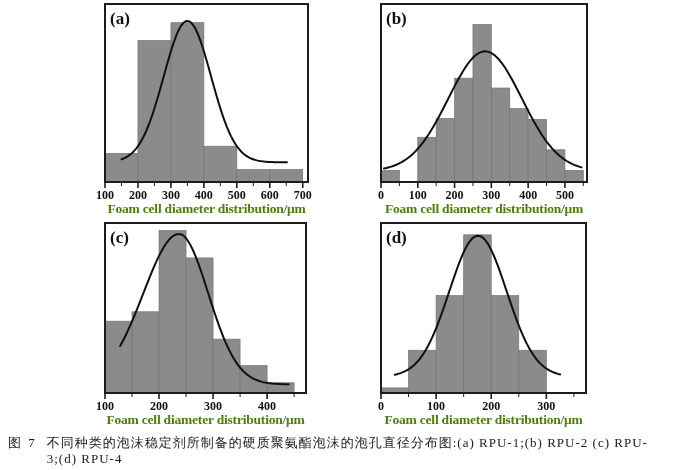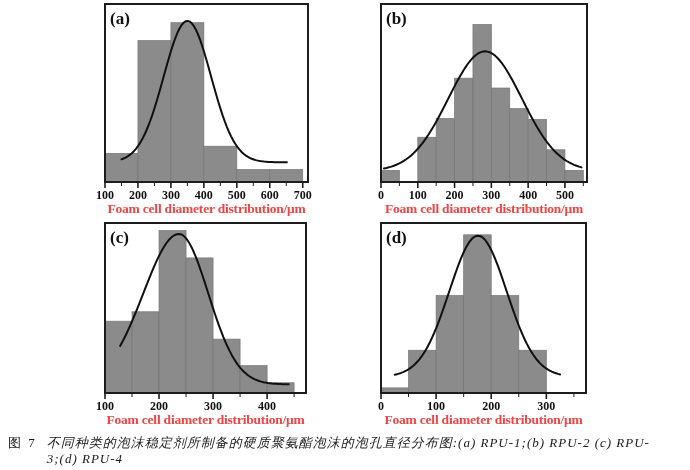--- a/index.html
+++ b/index.html
@@ -7,29 +7,29 @@
     position:relative;width:690px;height:470px;background:#ffffff;overflow:hidden;
     font-family:"Liberation Serif","DejaVu Serif",serif;color:#111;
   }
   .panel{position:absolute;display:flex;flex-direction:column;align-items:center;}
   .panel-a{left:89px;top:3px;}
   .panel-b{left:365px;top:3px;}
   .panel-c{left:89px;top:222px;}
   .panel-d{left:365px;top:222px;}
   .xlabel{
     font-weight:bold;font-size:13.5px;letter-spacing:-0.2px;white-space:nowrap;
-    margin-top:-1px;text-align:center;color:#ef4444;
+    margin-top:-1px;text-align:center;color:#4d7c0f;
   }
   .caption{
     position:absolute;left:8px;top:435px;width:678px;
     display:flex;gap:10px;align-items:flex-start;
     font-size:13px;line-height:15.5px;color:#1b1b1b;
   }
   .figlabel{white-space:nowrap;letter-spacing:2px;flex:0 0 auto;}
-  .captext{letter-spacing:1px;font-style:italic;}
+  .captext{letter-spacing:1px;}
   .captext .cap-line{display:block;}
   svg{display:block;}
 </style>
 </head>
 <body>
 
 <div id="page">
 
   <div class="panel panel-a">
     <svg width="235" height="199">

